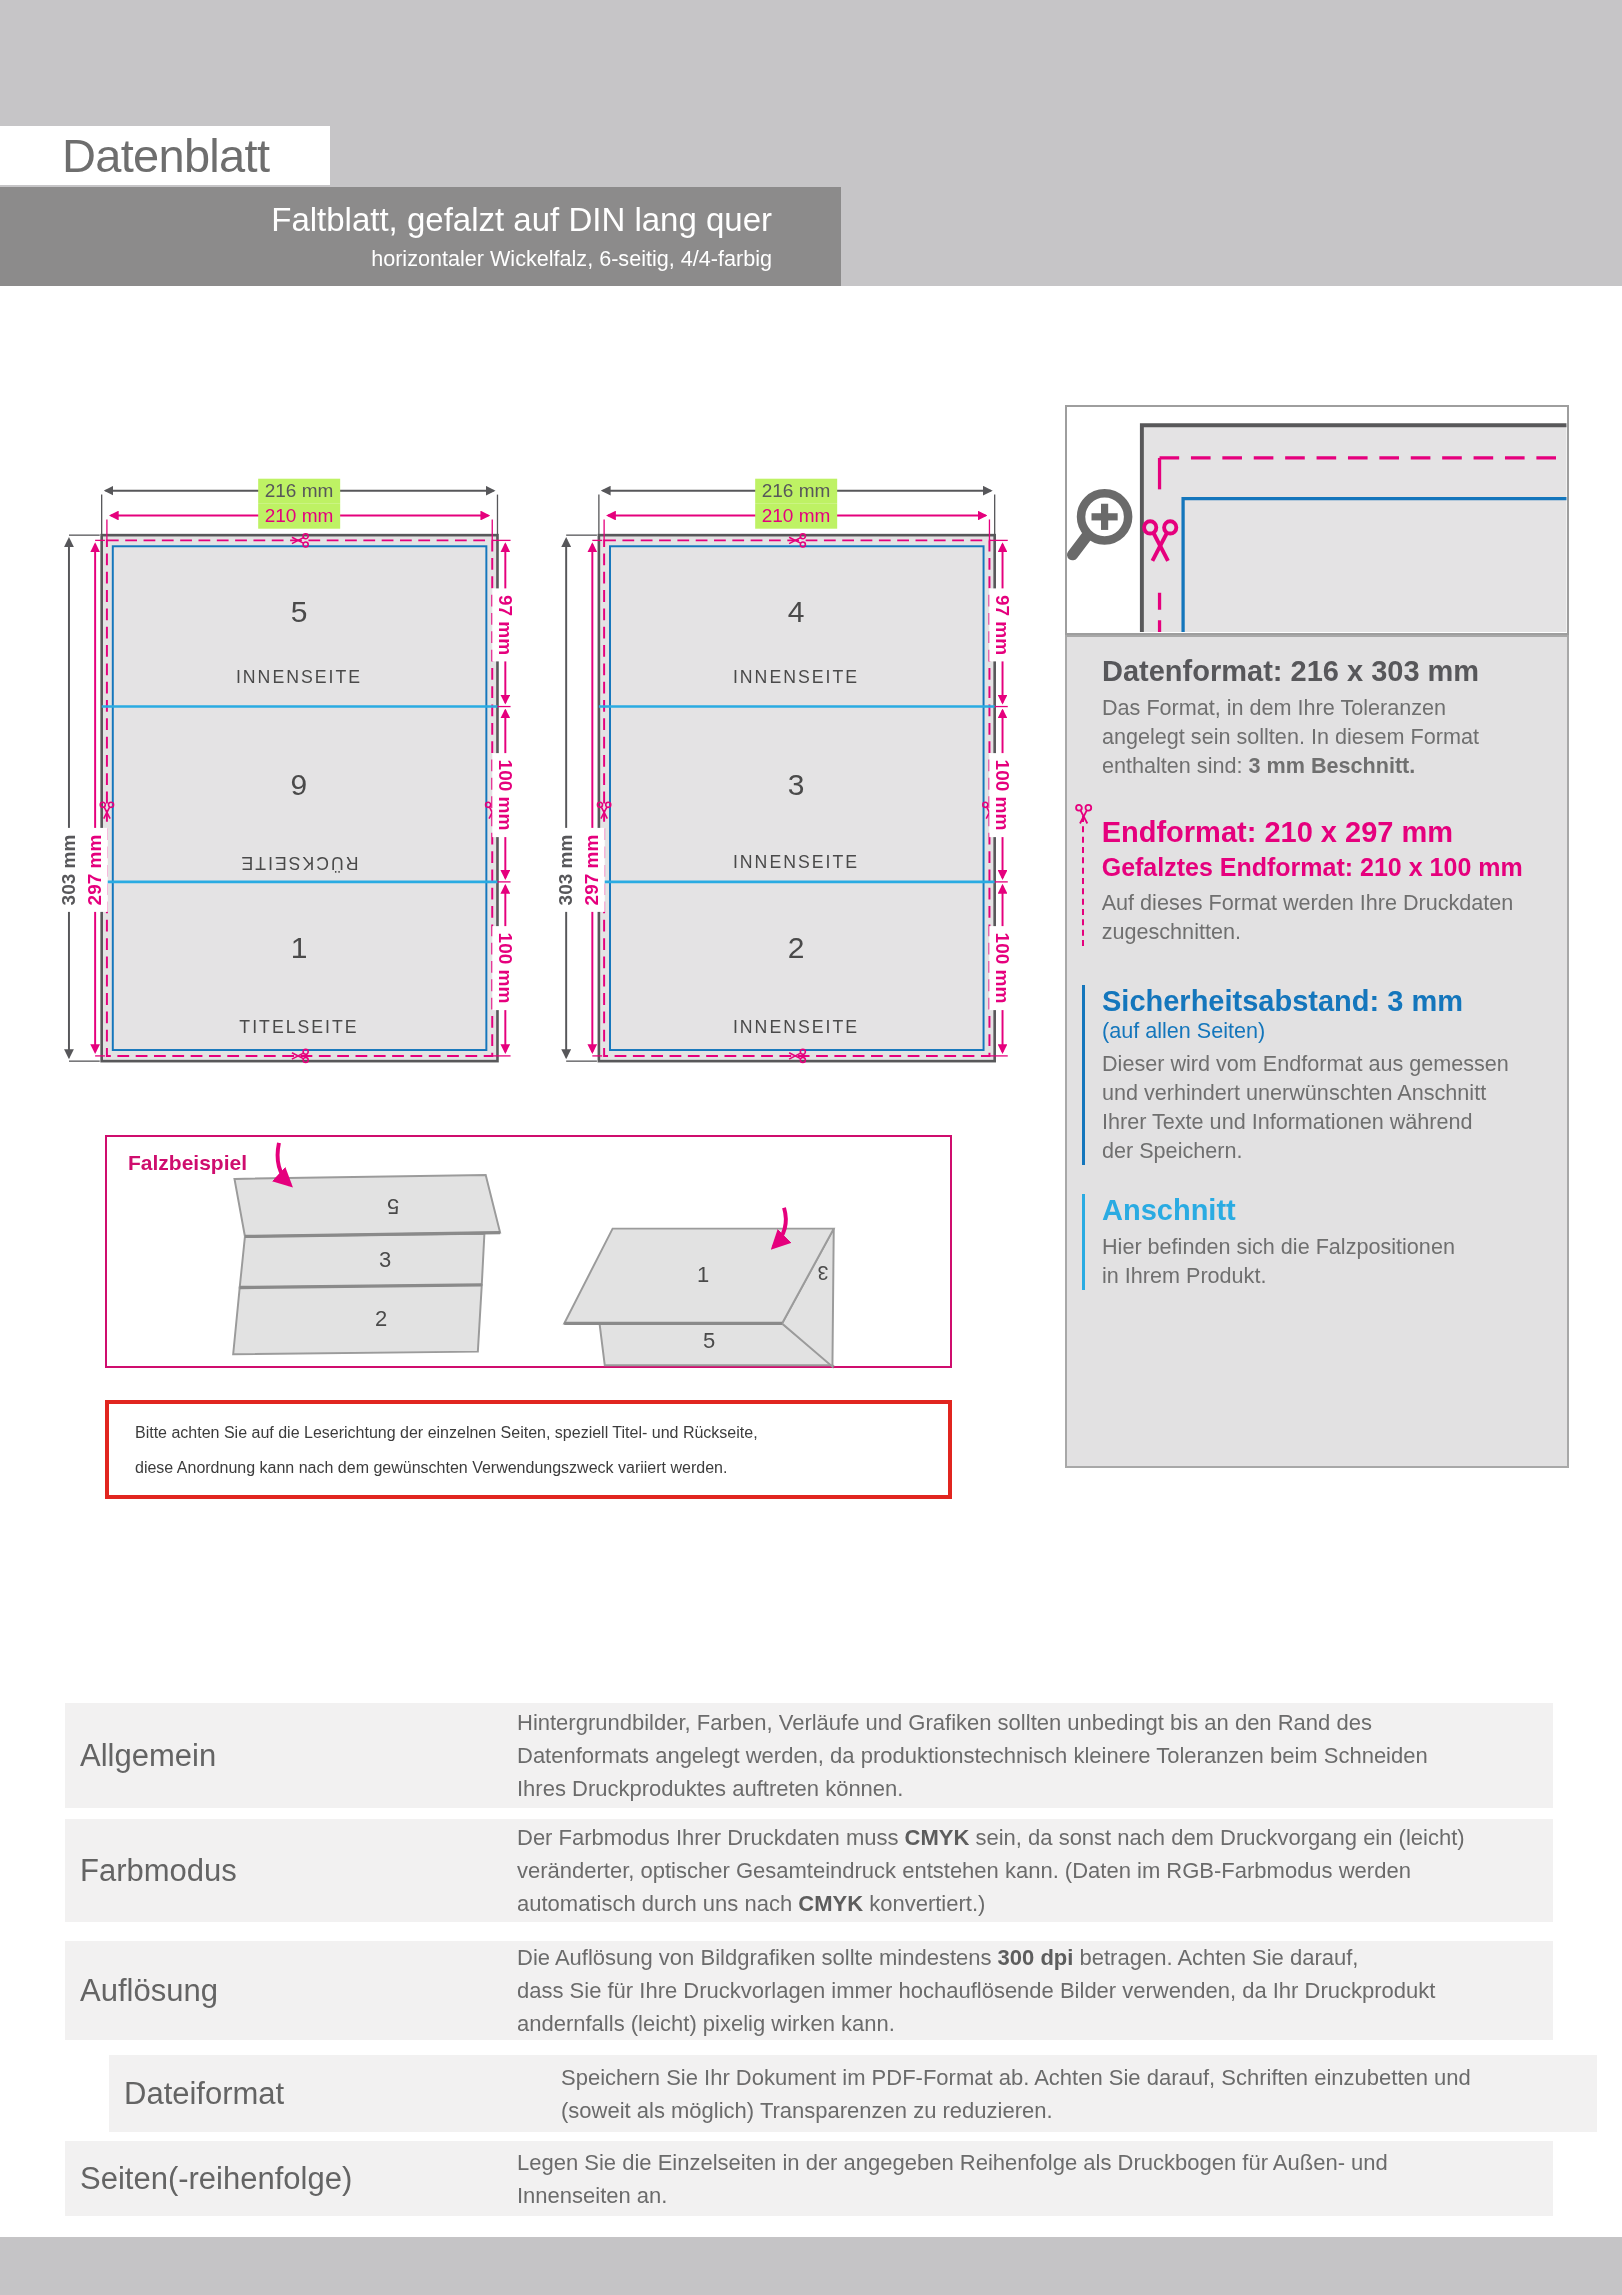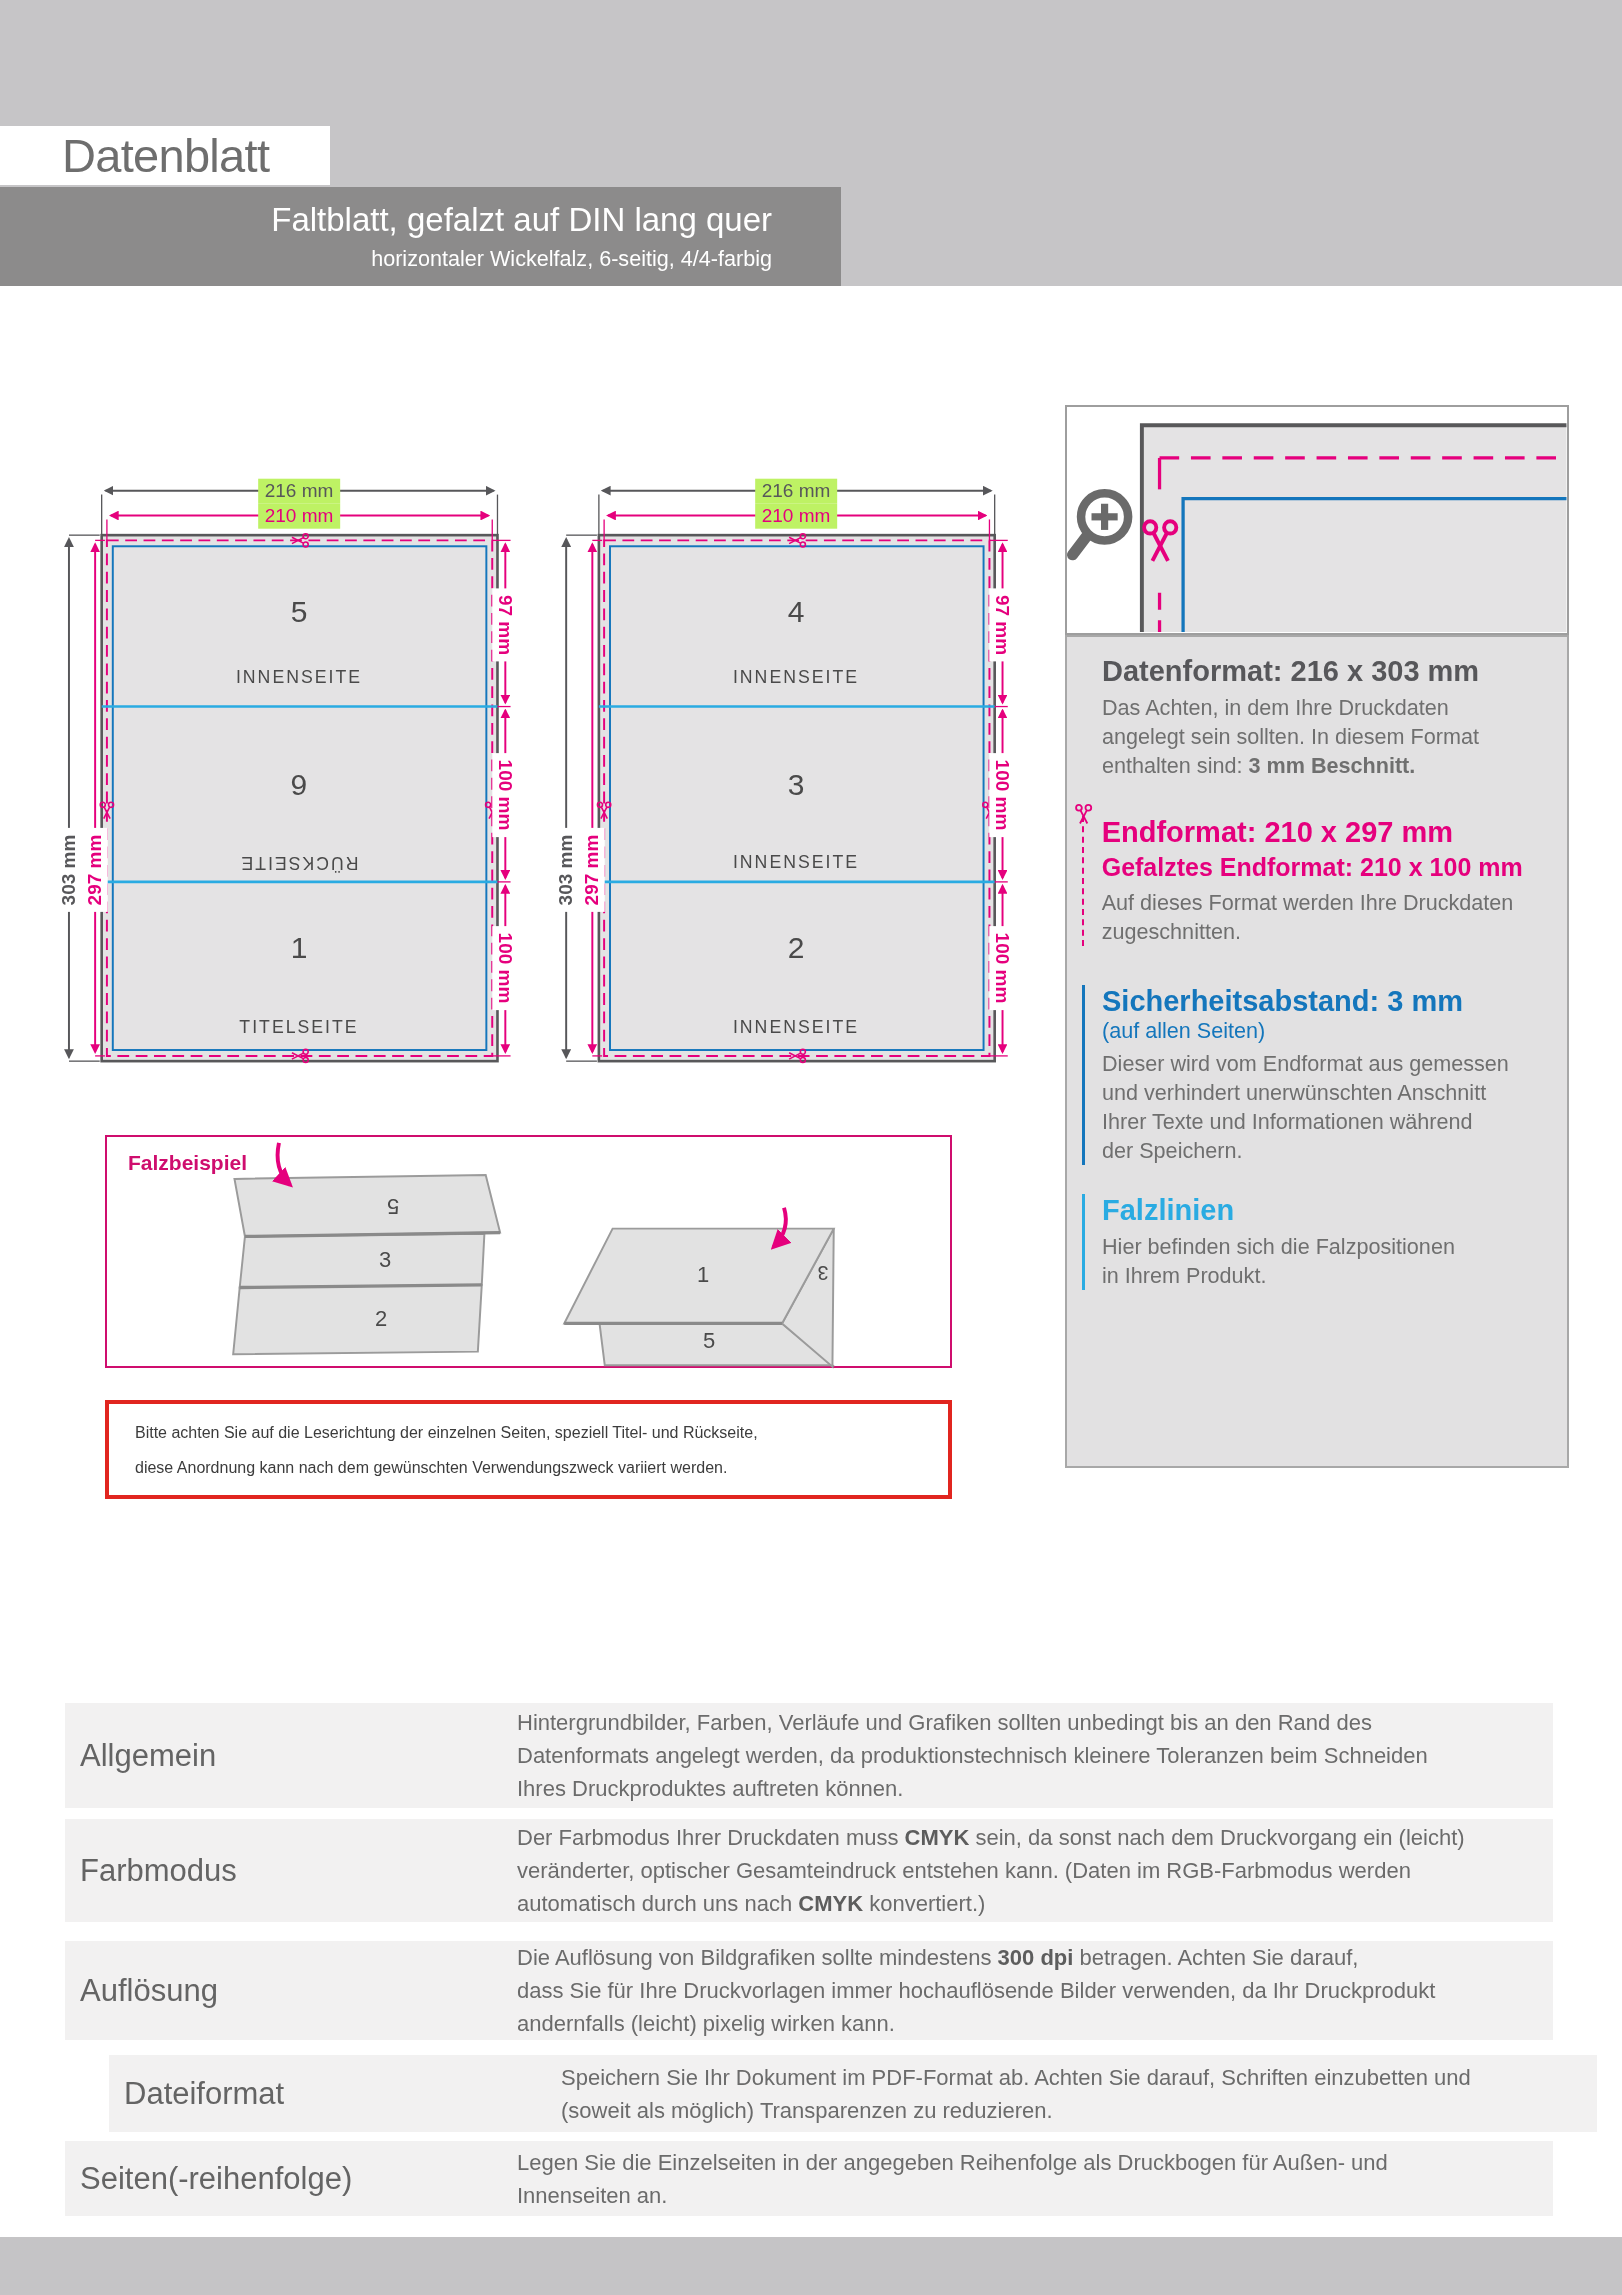--- a/index.html
+++ b/index.html
@@ -83,33 +83,33 @@
   </div>
   <div id="header-bar" class="abs z1">
     <span class="t1">Faltblatt, gefalzt auf DIN lang quer</span>
     <span class="t2">horizontaler Wickelfalz, 6-seitig, 4/4-farbig</span>
   </div>
 
   <div id="detail-box" class="abs z1"></div>
 
   <div id="info-box" class="abs z1">
     <h3>Datenformat: 216 x 303 mm</h3>
-    <p><span>Das Achten, in dem Ihre Druckdaten</span><br><span>angelegt sein sollten. In diesem Format</span><br><span>enthalten sind: </span><b>3 mm Beschnitt.</b></p>
+    <p><span>Das Format, in dem Ihre Toleranzen</span><br><span>angelegt sein sollten. In diesem Format</span><br><span>enthalten sind: </span><b>3 mm Beschnitt.</b></p>
     <div id="blk-end" class="blk">
       <h3>Endformat: 210 x 297 mm</h3>
       <h4>Gefalztes Endformat: 210 x 100 mm</h4>
       <p><span>Auf dieses Format werden Ihre Druckdaten</span><br><span>zugeschnitten.</span></p>
     </div>
     <div id="blk-safe" class="blk">
       <h3>Sicherheitsabstand: 3 mm</h3>
       <p class="sub">(auf allen Seiten)</p>
       <p><span>Dieser wird vom Endformat aus gemessen</span><br><span>und verhindert unerwünschten Anschnitt</span><br><span>Ihrer Texte und Informationen während</span><br><span>der Speichern.</span></p>
     </div>
     <div id="blk-falz" class="blk">
-      <h3>Falzlinien</h3>
+      <h3>Anschnitt</h3>
       <p><span>Hier befinden sich die Falzpositionen</span><br><span>in Ihrem Produkt.</span></p>
     </div>
   </div>
 
   <div id="falz-box" class="abs z1">
     <span class="lbl">Falzbeispiel</span>
   </div>
 
   <div id="note-box" class="abs z1">
     <div>Bitte achten Sie auf die Leserichtung der einzelnen Seiten, speziell Titel- und Rückseite,</div>

